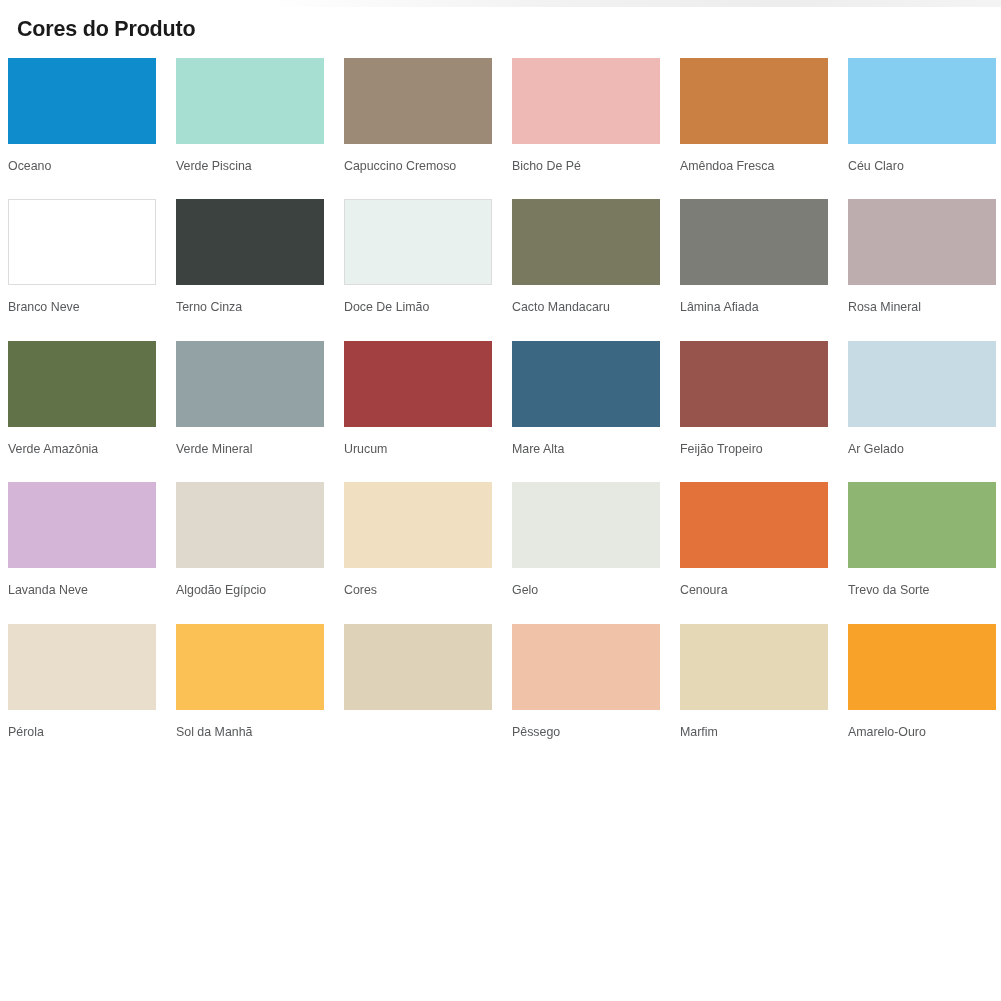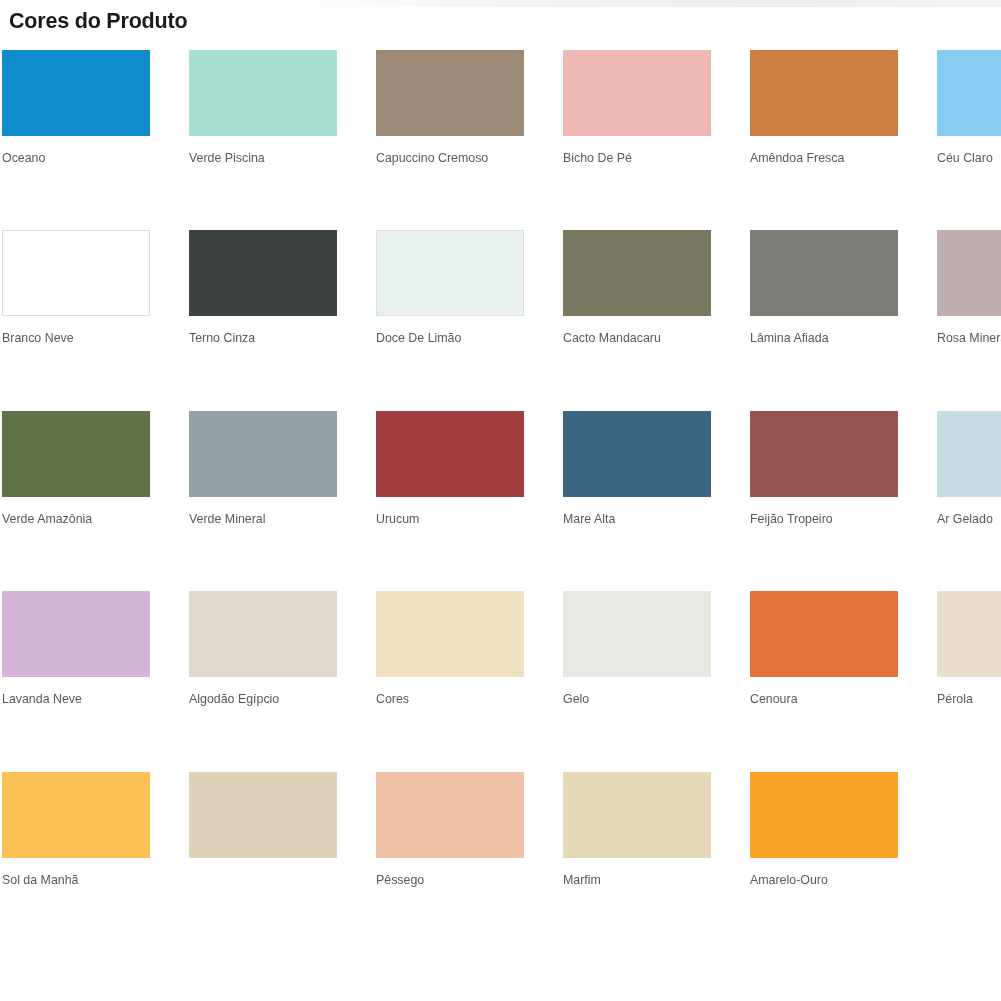--- a/index.html
+++ b/index.html
@@ -25,38 +25,37 @@
     background: linear-gradient(to right, #ffffff 0%, #ffffff 26%, #f2f2f2 55%, #ededed 78%, #f4f4f4 100%);
     pointer-events: none;
   }
 
   #page {
     position: relative;
     padding: 0;
   }
 
   #page-title {
-    margin: 0;
+    margin: 8px;
     padding: 9px 0 0 9px;
     font-size: 21.5px;
     font-weight: bold;
     color: #1a1a1a;
     letter-spacing: -0.2px;
     line-height: 1.2;
   }
 
   #swatch-grid {
     position: relative;
     margin-top: 15px;
-    padding-left: 2px;
+    padding-left: 8px;
     display: grid;
     grid-template-columns: repeat(6, 148px);
     column-gap: 20px;
     row-gap: 0px;
-    gap: 39px;
   }
 
   .swatch-cell {
     width: 148px;
     box-sizing: border-box;
   }
 
   .swatch-chip {
     width: 148px;
     height: 86px;
@@ -174,20 +173,24 @@
       </div>
       <div class="swatch-cell">
         <span class="swatch-chip" style="background-color: rgb(230, 233, 225);"></span>
         <span class="swatch-label">Gelo</span>
       </div>
       <div class="swatch-cell">
         <span class="swatch-chip" style="background-color: rgb(227, 113, 58);"></span>
         <span class="swatch-label">Cenoura</span>
       </div>
       <div class="swatch-cell">
+        <span class="swatch-chip" style="background-color: rgb(142, 181, 113);"></span>
+        <span class="swatch-label">Trevo da Sorte</span>
+      </div>
+      <div class="swatch-cell">
         <span class="swatch-chip" style="background-color: rgb(233, 221, 203);"></span>
         <span class="swatch-label">Pérola</span>
       </div>
       <div class="swatch-cell">
         <span class="swatch-chip" style="background-color: rgb(251, 193, 85);"></span>
         <span class="swatch-label">Sol da Manhã</span>
       </div>
       <div class="swatch-cell">
         <span class="swatch-chip" style="background-color: rgb(222, 210, 185);"></span>
       </div>

